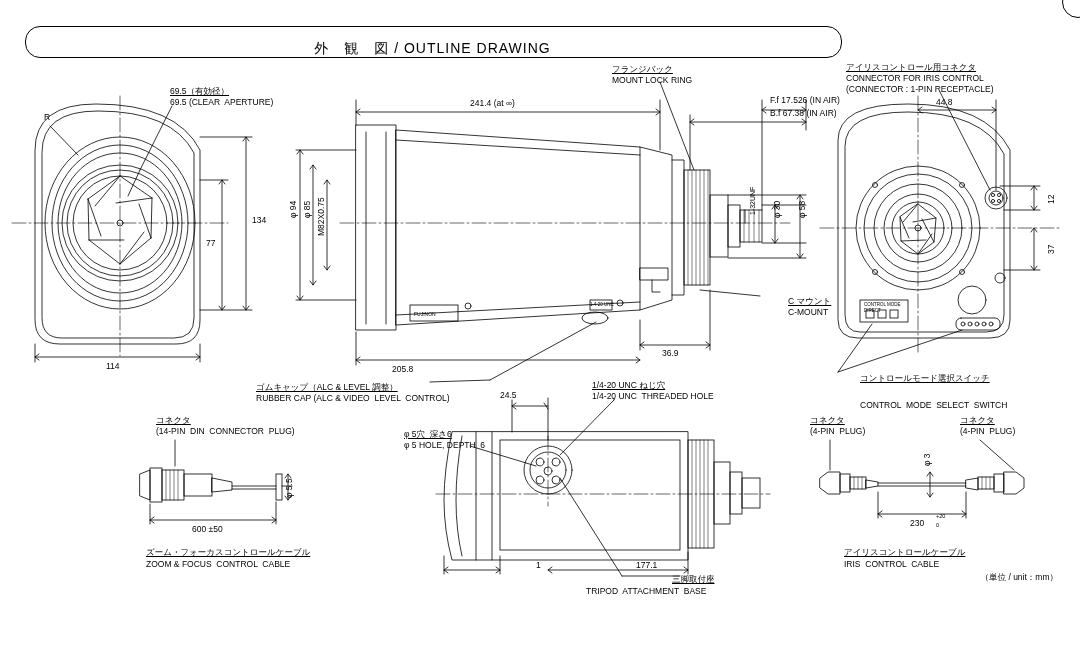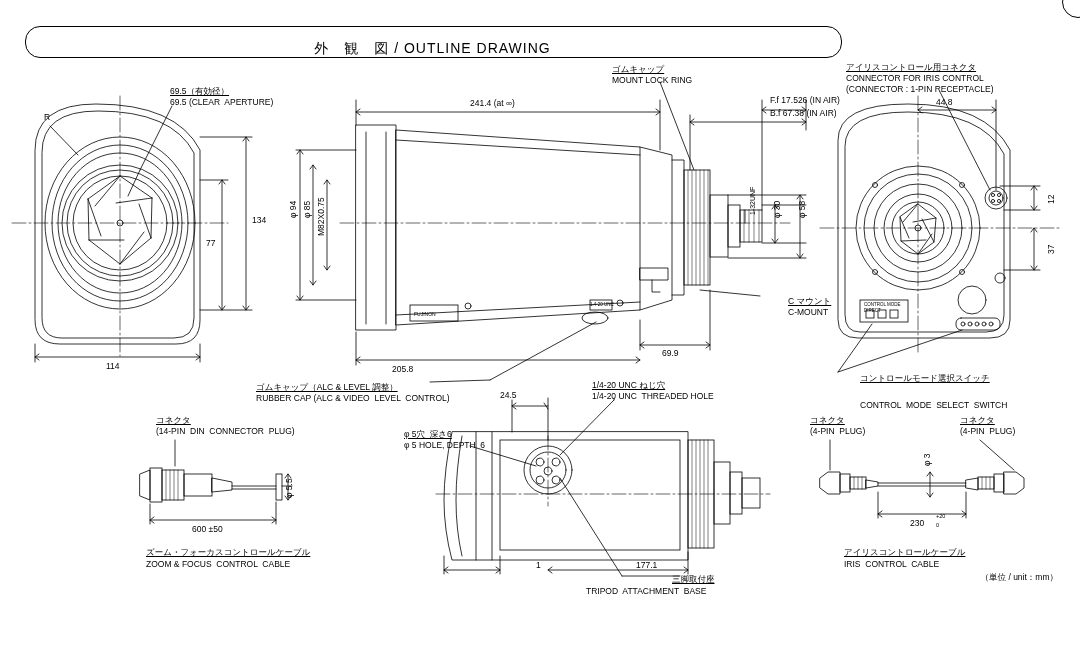--- a/index.html
+++ b/index.html
@@ -350,35 +350,35 @@
   </svg>
 
   <div class="lbl" style="left:44px;top:112px">R</div>
   <div class="lbl u" style="left:170px;top:86px">69.5（有効径）</div>
   <div class="lbl" style="left:170px;top:97px">69.5 (CLEAR  APERTURE)</div>
   <div class="lbl" style="left:252px;top:215px">134</div>
   <div class="lbl" style="left:206px;top:238px">77</div>
   <div class="lbl" style="left:106px;top:361px">114</div>
 
   <div class="lbl" style="left:470px;top:98px">241.4 (at ∞)</div>
-  <div class="lbl u" style="left:612px;top:64px">ゴムキャップ</div>
+  <div class="lbl u" style="left:612px;top:64px">フランジバック</div>
   <div class="lbl" style="left:612px;top:75px">MOUNT LOCK RING</div>
   <div class="lbl" style="left:770px;top:95px">F.f 17.526 (IN AIR)</div>
   <div class="lbl" style="left:770px;top:108px">B.f 67.38 (IN AIR)</div>
 
   <div class="lbl" style="left:0;top:0;transform:translate(288px,218px) rotate(-90deg);transform-origin:0 0">φ 94</div>
   <div class="lbl" style="left:0;top:0;transform:translate(302px,218px) rotate(-90deg);transform-origin:0 0">φ 85</div>
   <div class="lbl" style="left:0;top:0;transform:translate(316px,236px) rotate(-90deg);transform-origin:0 0">M82X0.75</div>
   <div class="lbl" style="left:0;top:0;transform:translate(772px,218px) rotate(-90deg);transform-origin:0 0">φ 30</div>
   <div class="lbl" style="left:0;top:0;transform:translate(797px,218px) rotate(-90deg);transform-origin:0 0">φ 58</div>
   <div class="lbl tiny" style="left:0;top:0;transform:translate(749px,215px) rotate(-90deg);transform-origin:0 0">1-32UNF</div>
 
   <div class="lbl u" style="left:788px;top:296px">C マウント</div>
   <div class="lbl" style="left:788px;top:307px">C-MOUNT</div>
-  <div class="lbl" style="left:662px;top:348px">69.9</div>
+  <div class="lbl" style="left:662px;top:348px">36.9</div>
   <div class="lbl" style="left:392px;top:364px">205.8</div>
   <div class="lbl u" style="left:256px;top:382px">ゴムキャップ（ALC &amp; LEVEL 調整）</div>
   <div class="lbl" style="left:256px;top:393px">RUBBER CAP (ALC &amp; VIDEO  LEVEL  CONTROL)</div>
   <div class="lbl tiny" style="left:414px;top:310px;font-size:5px">FUJINON</div>
   <div class="lbl tiny" style="left:590px;top:301px;font-size:4.5px">1.4-20 UNC</div>
 
   <div class="lbl u" style="left:846px;top:62px">アイリスコントロール用コネクタ</div>
   <div class="lbl" style="left:846px;top:73px">CONNECTOR FOR IRIS CONTROL</div>
   <div class="lbl" style="left:846px;top:84px">(CONNECTOR : 1-PIN RECEPTACLE)</div>
   <div class="lbl" style="left:936px;top:97px">44.8</div>

